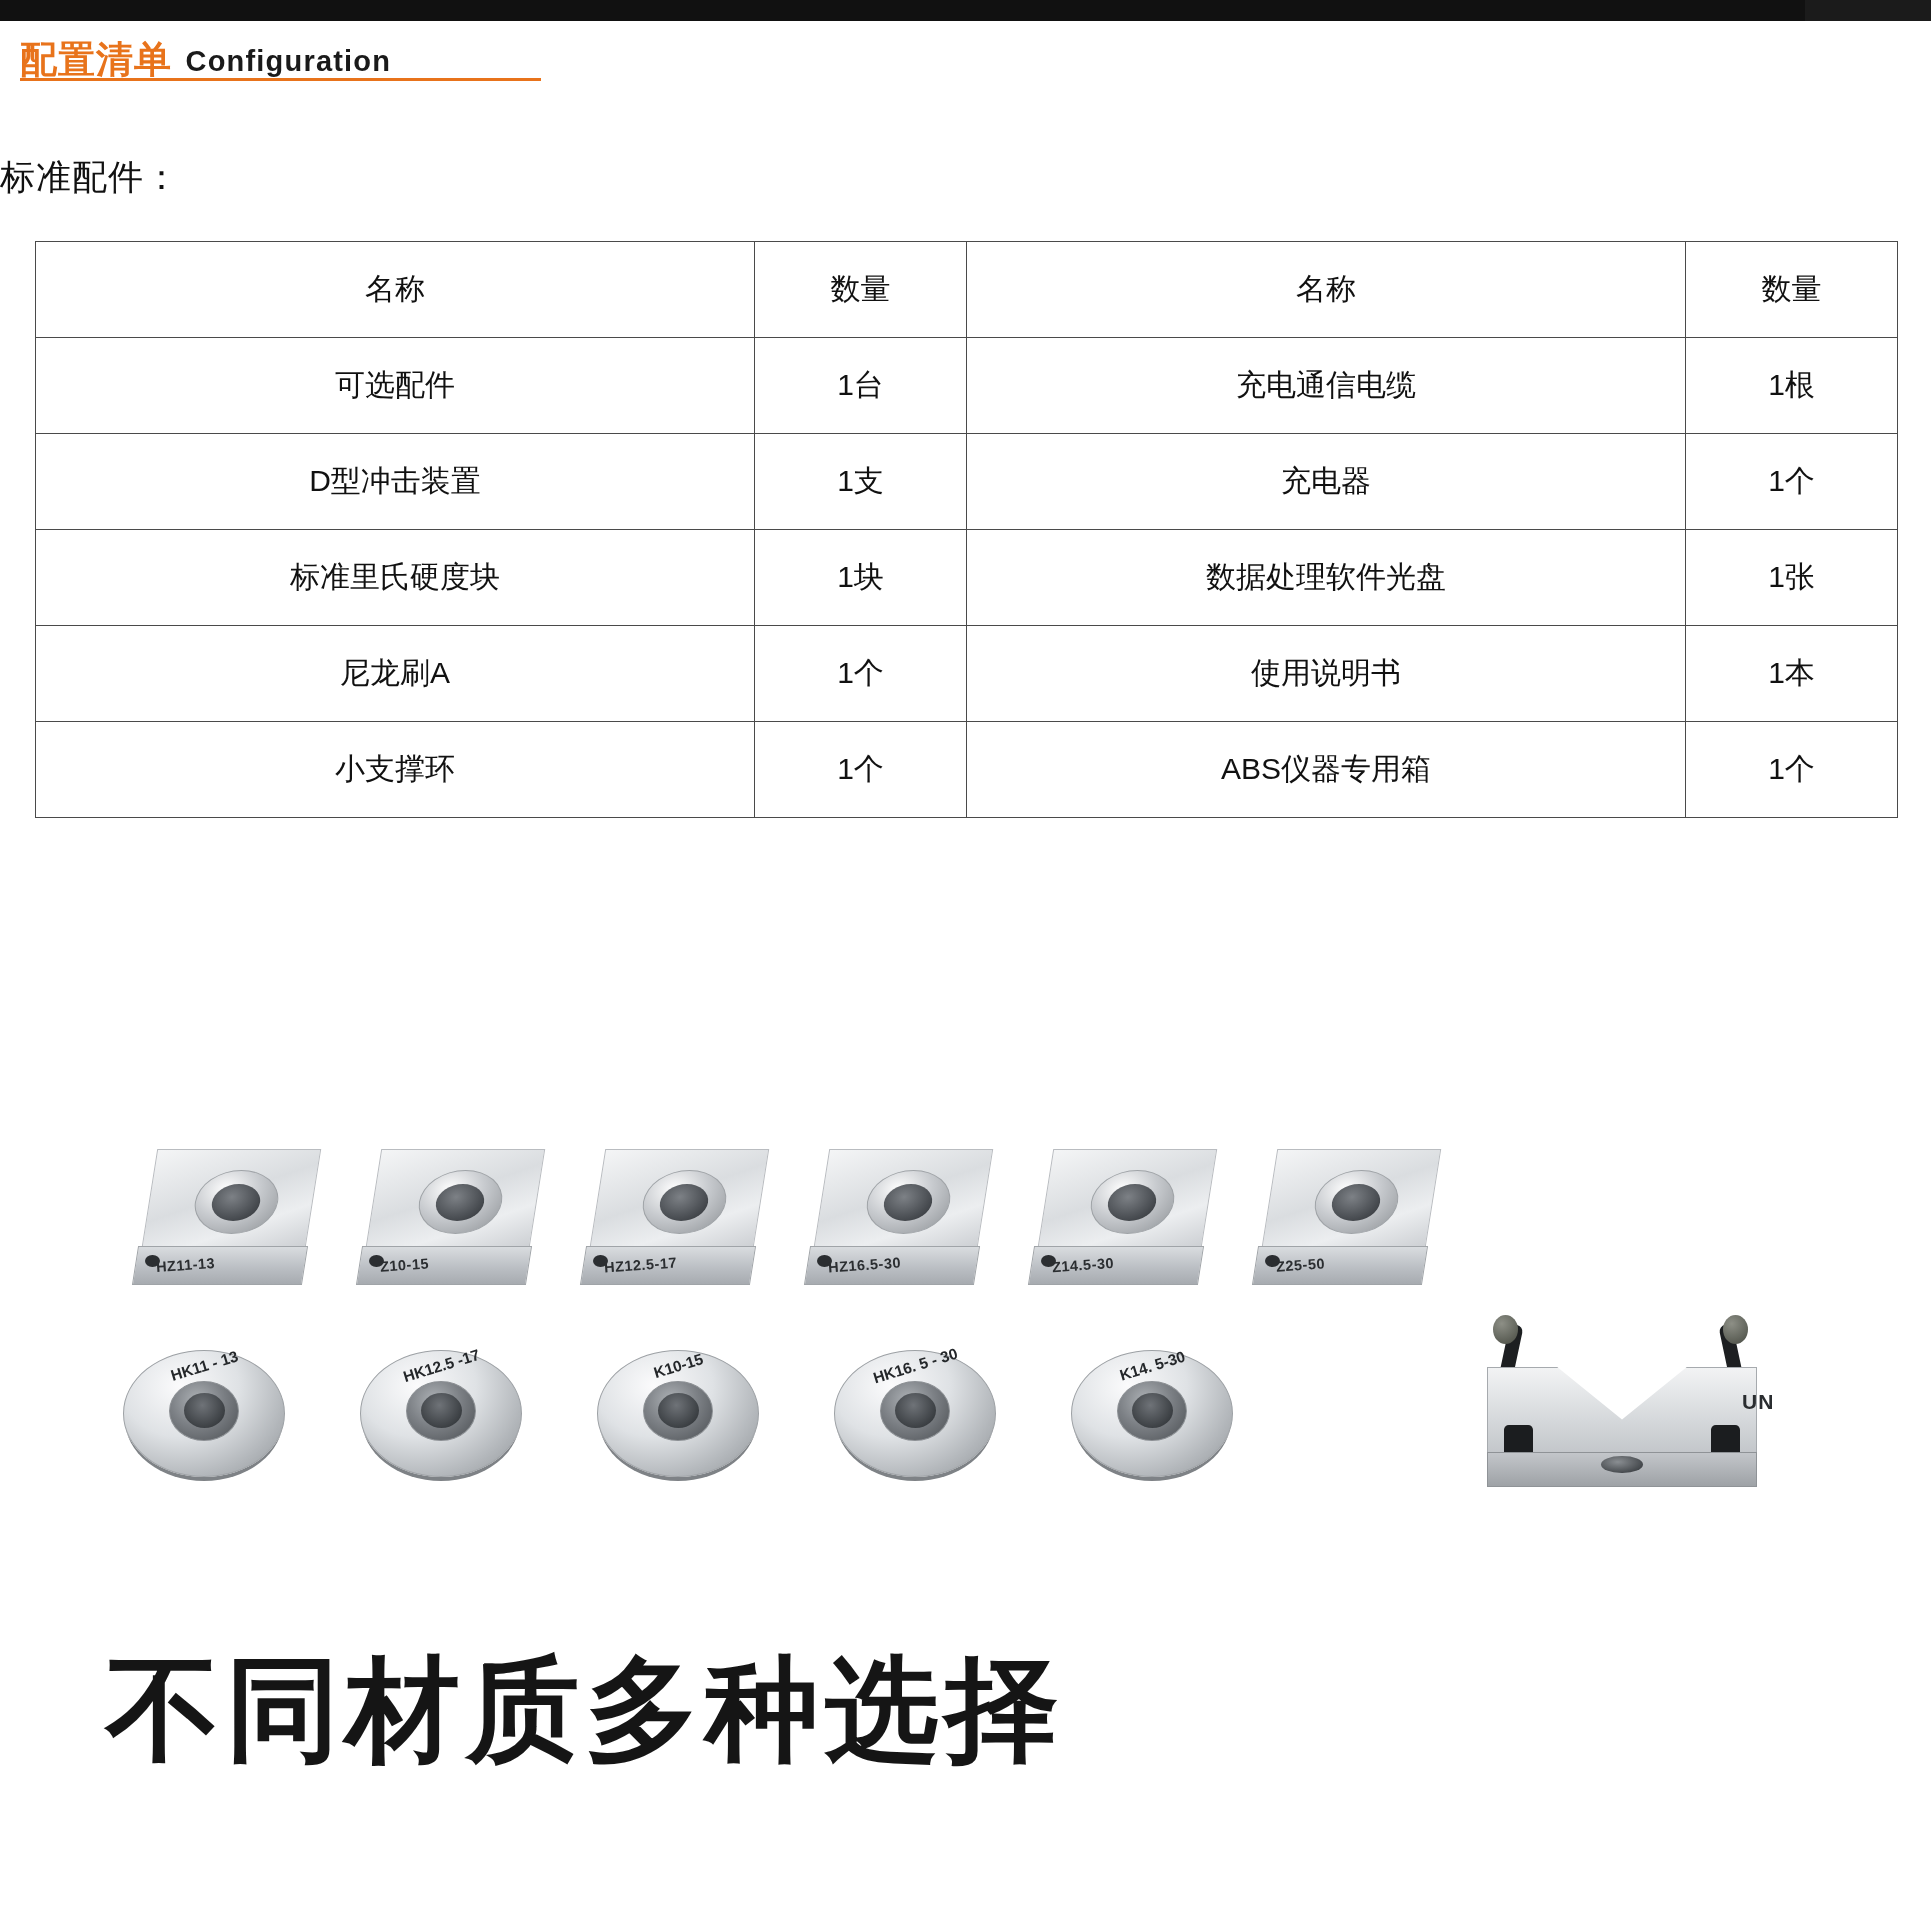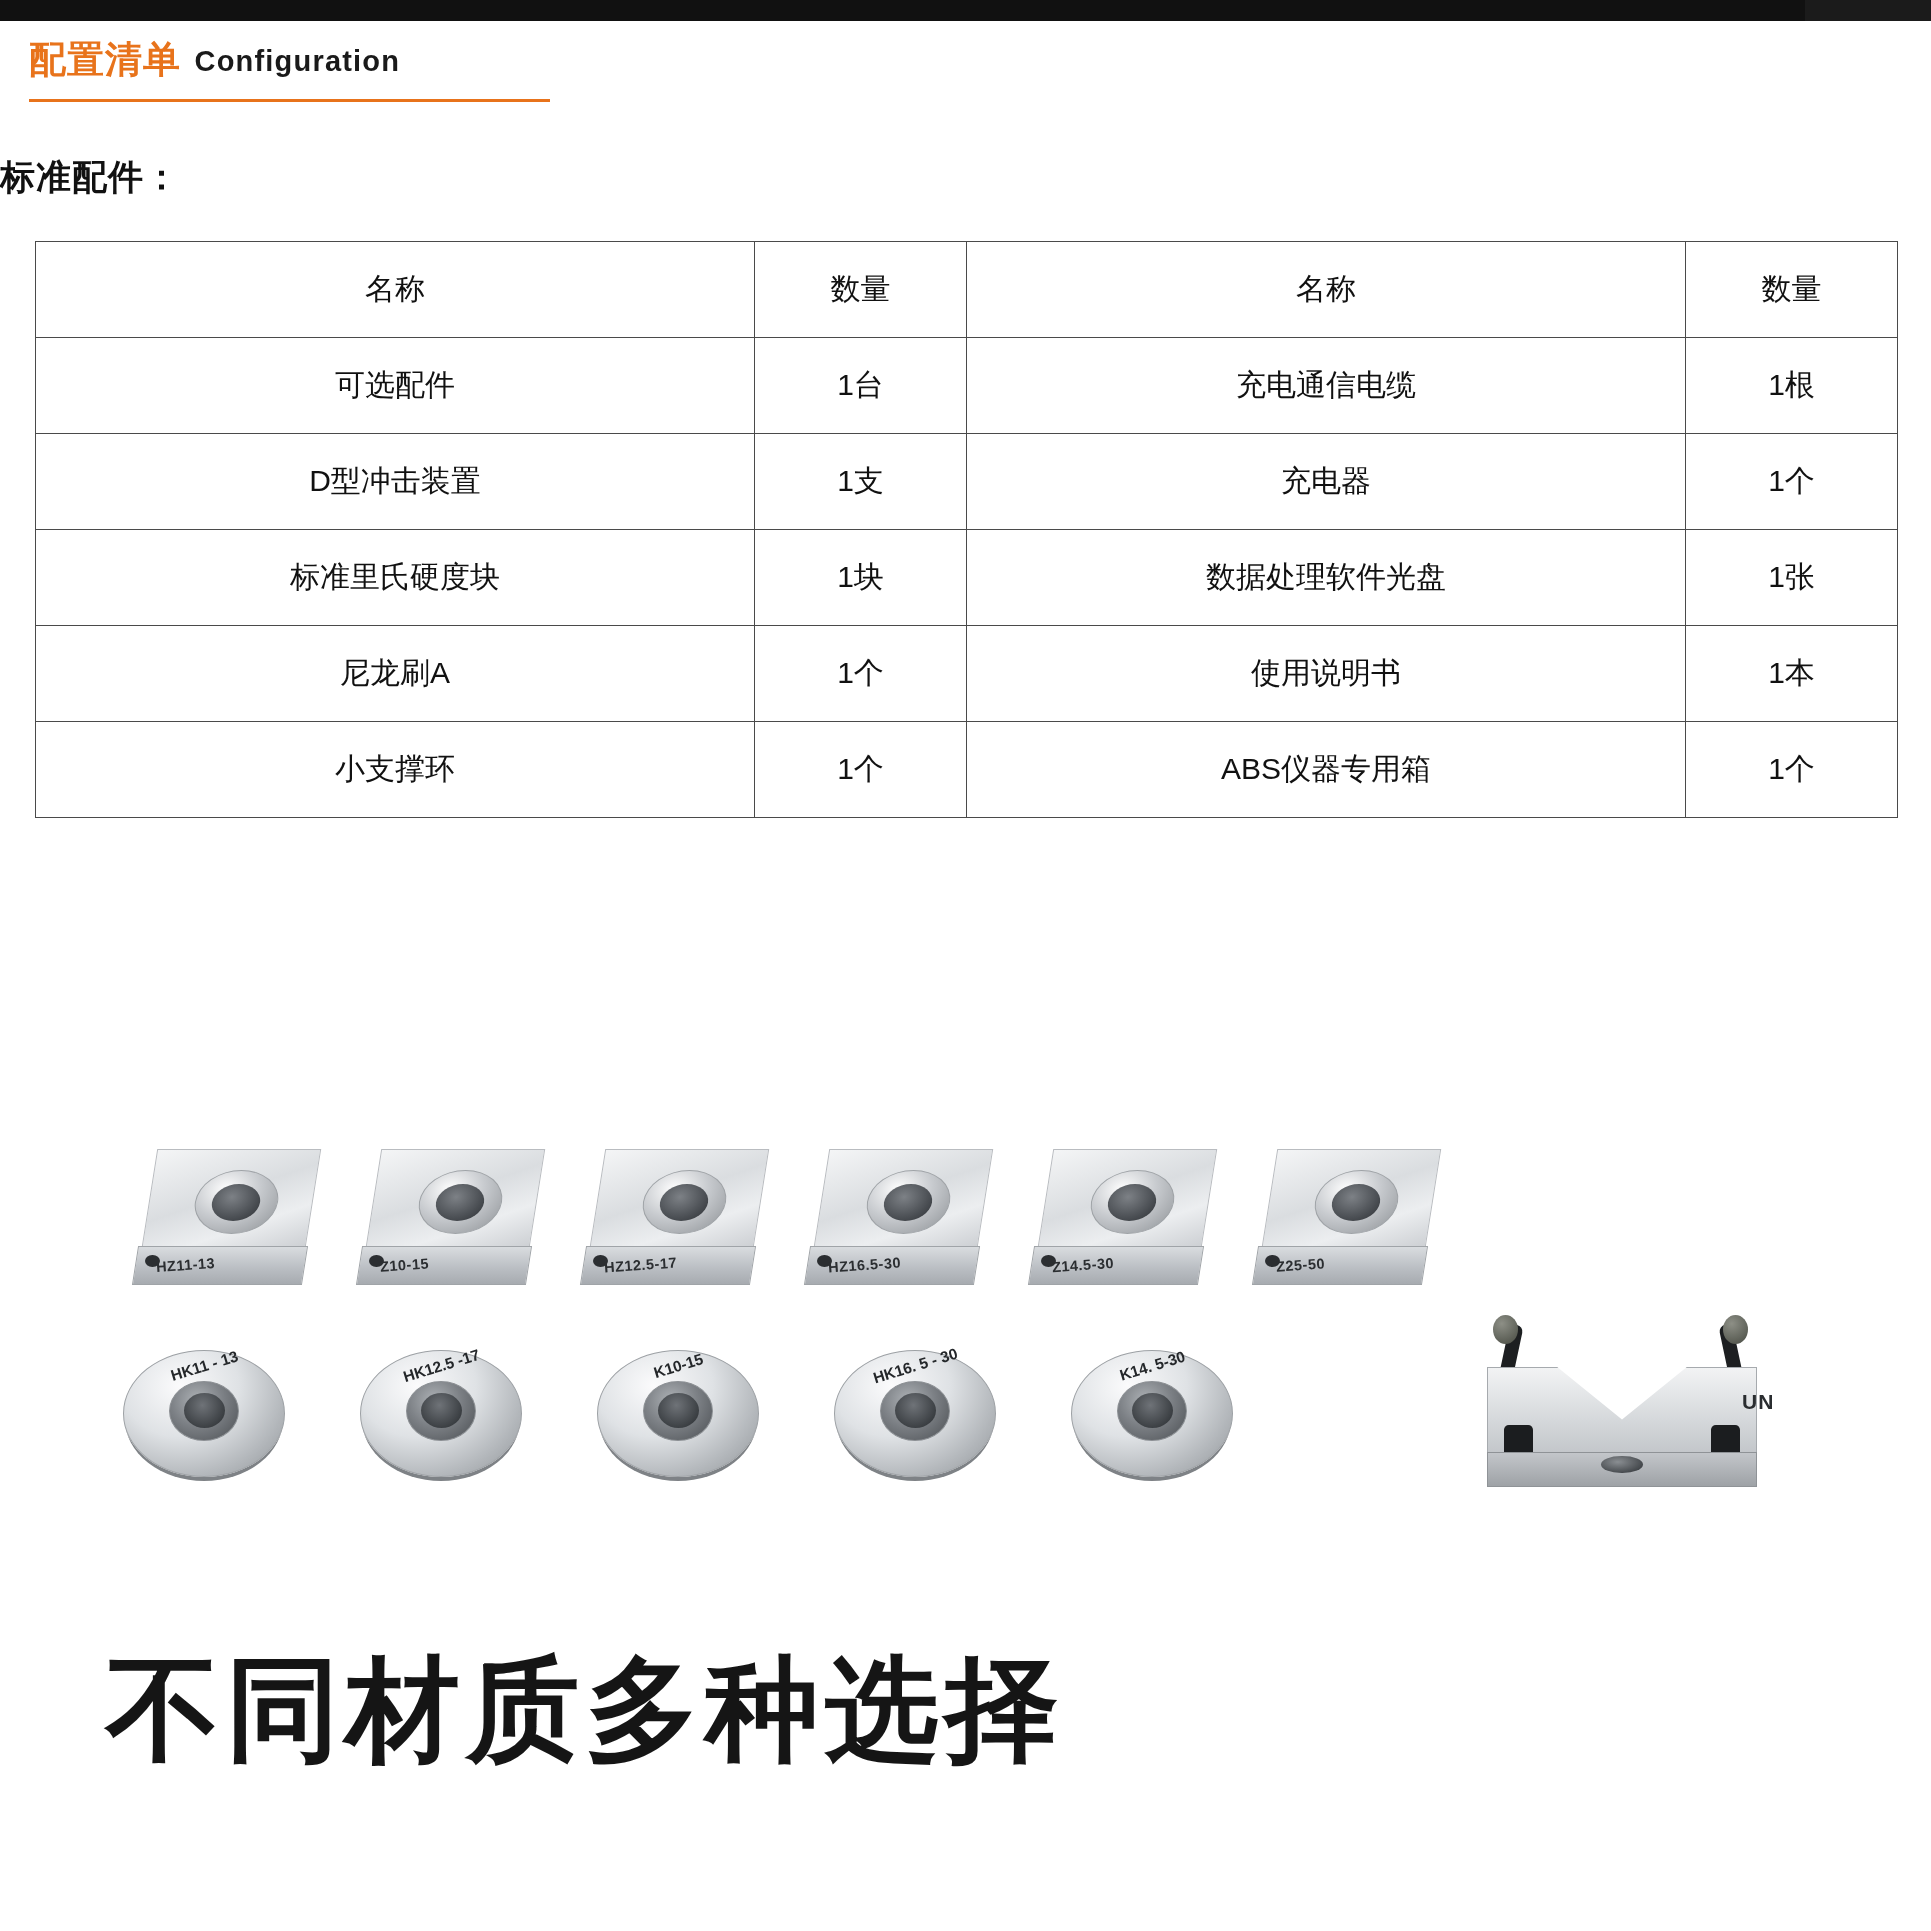--- a/index.html
+++ b/index.html
@@ -24,26 +24,26 @@
   }
   .top-band-right {
     position: absolute;
     right: 0; top: 0;
     width: 126px; height: 21px;
     background: #1b1b1b;
   }
   
   .sec-header {
     position: absolute;
-    left: 29px; top: 41px;
+    left: 20px; top: 41px;
     width: 521px;
     display: flex;
     align-items: flex-end;
     gap: 13.5px;
-    padding-bottom: 21px;
+    padding-bottom: 0;
     border-bottom: 3.9px solid #e8731b;
   }
   .sec-header .cn {
     font-size: 37px;
     font-weight: bold;
     color: #e8731b;
     letter-spacing: 1px;
     line-height: 1;
   }
   .sec-header .en {
@@ -52,21 +52,21 @@
     color: #1a1a1a;
     letter-spacing: 1.2px;
     line-height: 1;
     padding-bottom: 1.9px;
   }
   
   .subtitle-std {
     position: absolute;
     left: 0px; top: 154px;
     font-size: 35px;
-    font-weight: bold;
+    font-weight: normal;
     color: #111111;
     letter-spacing: 1px;
   }
   
   table.conf {
     position: absolute;
     left: 35px; top: 241px;
     width: 1863px;
     border-collapse: collapse;
     table-layout: fixed;

